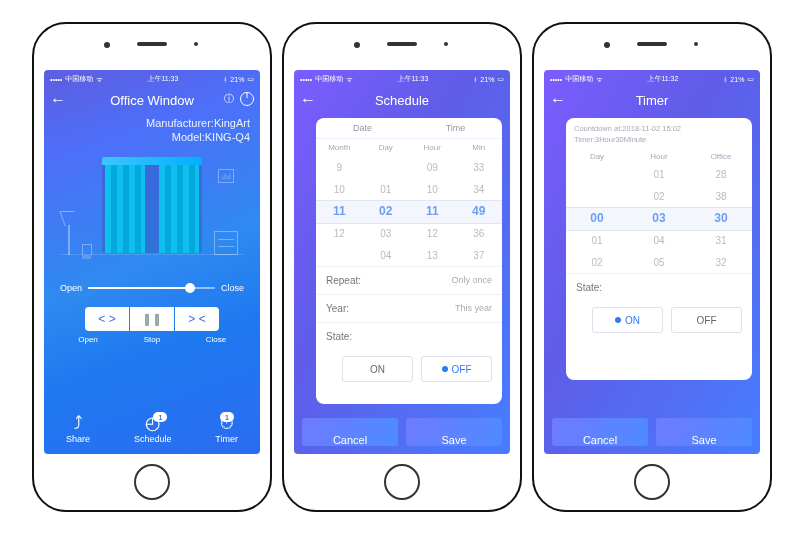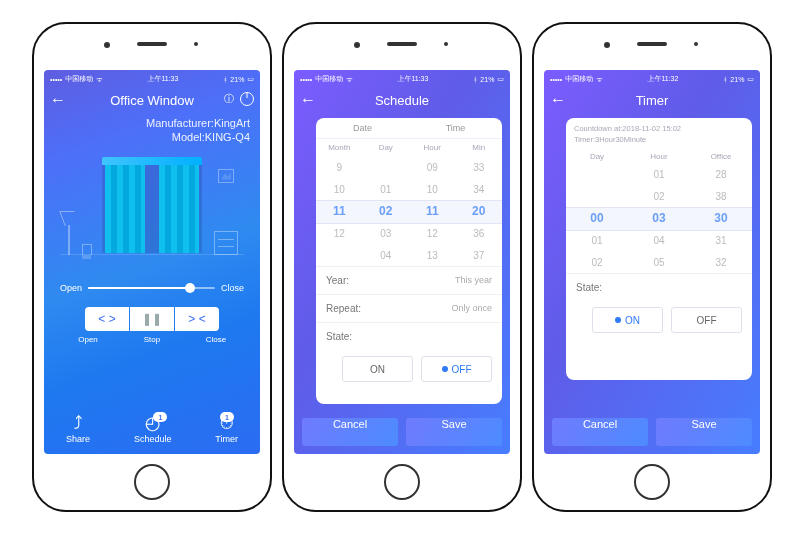--- a/index.html
+++ b/index.html
@@ -236,21 +236,21 @@
   .kv-row { display:flex; justify-content:space-between; padding:8px 10px; font-size:10px; border-top:1px solid #f0f0f4;}
   .kv-row .k { color:#777; }
   .kv-row .v { color:#aaa; font-size:9px;}
 
   .state-btns { display:flex; gap:8px; padding:6px 10px 0 26px;}
   .state-btn { flex:1; height:24px; border:1px solid #e0e0ea; border-radius:3px; display:flex; align-items:center; justify-content:center; font-size:10px; color:#666; gap:4px;}
   .state-btn.active { color:#2f7af5;}
   .dot { width:6px; height:6px; border-radius:50%; background:#2f7af5;}
 
   .footer-btns { position:absolute; bottom:8px; left:8px; right:8px; display:flex; gap:8px;}
-  .footer-btn { flex:1; height:28px; border-radius:3px; display:flex; align-items:flex-start; justify-content:center; color:#fff; font-size:11px; background: linear-gradient(120deg,#6f7bff,#4d8bff);}
+  .footer-btn { flex:1; height:28px; border-radius:3px; display:flex; align-items:flex-end; justify-content:center; color:#fff; font-size:11px; background: linear-gradient(120deg,#6f7bff,#4d8bff);}
   
 </style>
 </head>
 <body>
 
 <div class="stage">
 
   <div class="phone phone-1">
     <div class="bezel-top">
       <div class="cam"></div>
@@ -392,43 +392,43 @@
           <div class="wheel-row cols-4">
               <div>10</div>
               <div>01</div>
               <div>10</div>
               <div>34</div>
             </div>
           <div class="wheel-row cols-4 sel">
               <div>11</div>
               <div>02</div>
               <div>11</div>
-              <div>20</div>
+              <div>49</div>
             </div>
           <div class="wheel-row cols-4">
               <div>12</div>
               <div>03</div>
               <div>12</div>
               <div>36</div>
             </div>
           <div class="wheel-row cols-4">
               <div></div>
               <div>04</div>
               <div>13</div>
               <div>37</div>
             </div>
         </div>
 
         <div class="kv-row">
+          <span class="k">Repeat:</span>
+          <span class="v">Only once</span>
+        </div>
+        <div class="kv-row">
           <span class="k">Year:</span>
           <span class="v">This year</span>
-        </div>
-        <div class="kv-row">
-          <span class="k">Repeat:</span>
-          <span class="v">Only once</span>
         </div>
         <div class="kv-row" style="border-top:1px solid #f0f0f4;">
           <span class="k">State:</span>
           <span></span>
         </div>
         <div class="state-btns">
           <div class="state-btn">
               <span>ON</span>
             </div>
           <div class="state-btn active">

